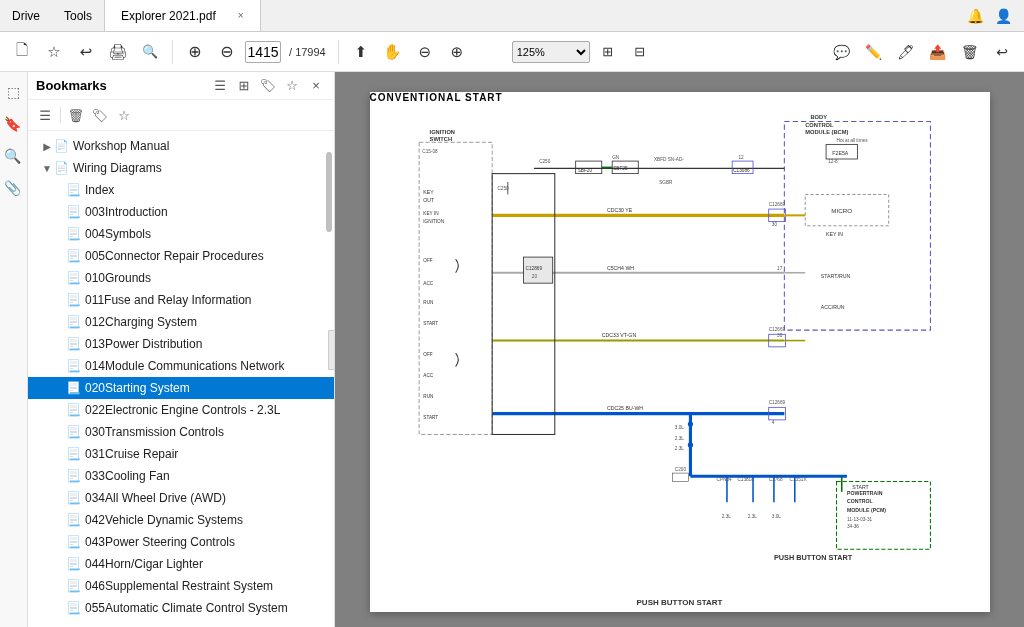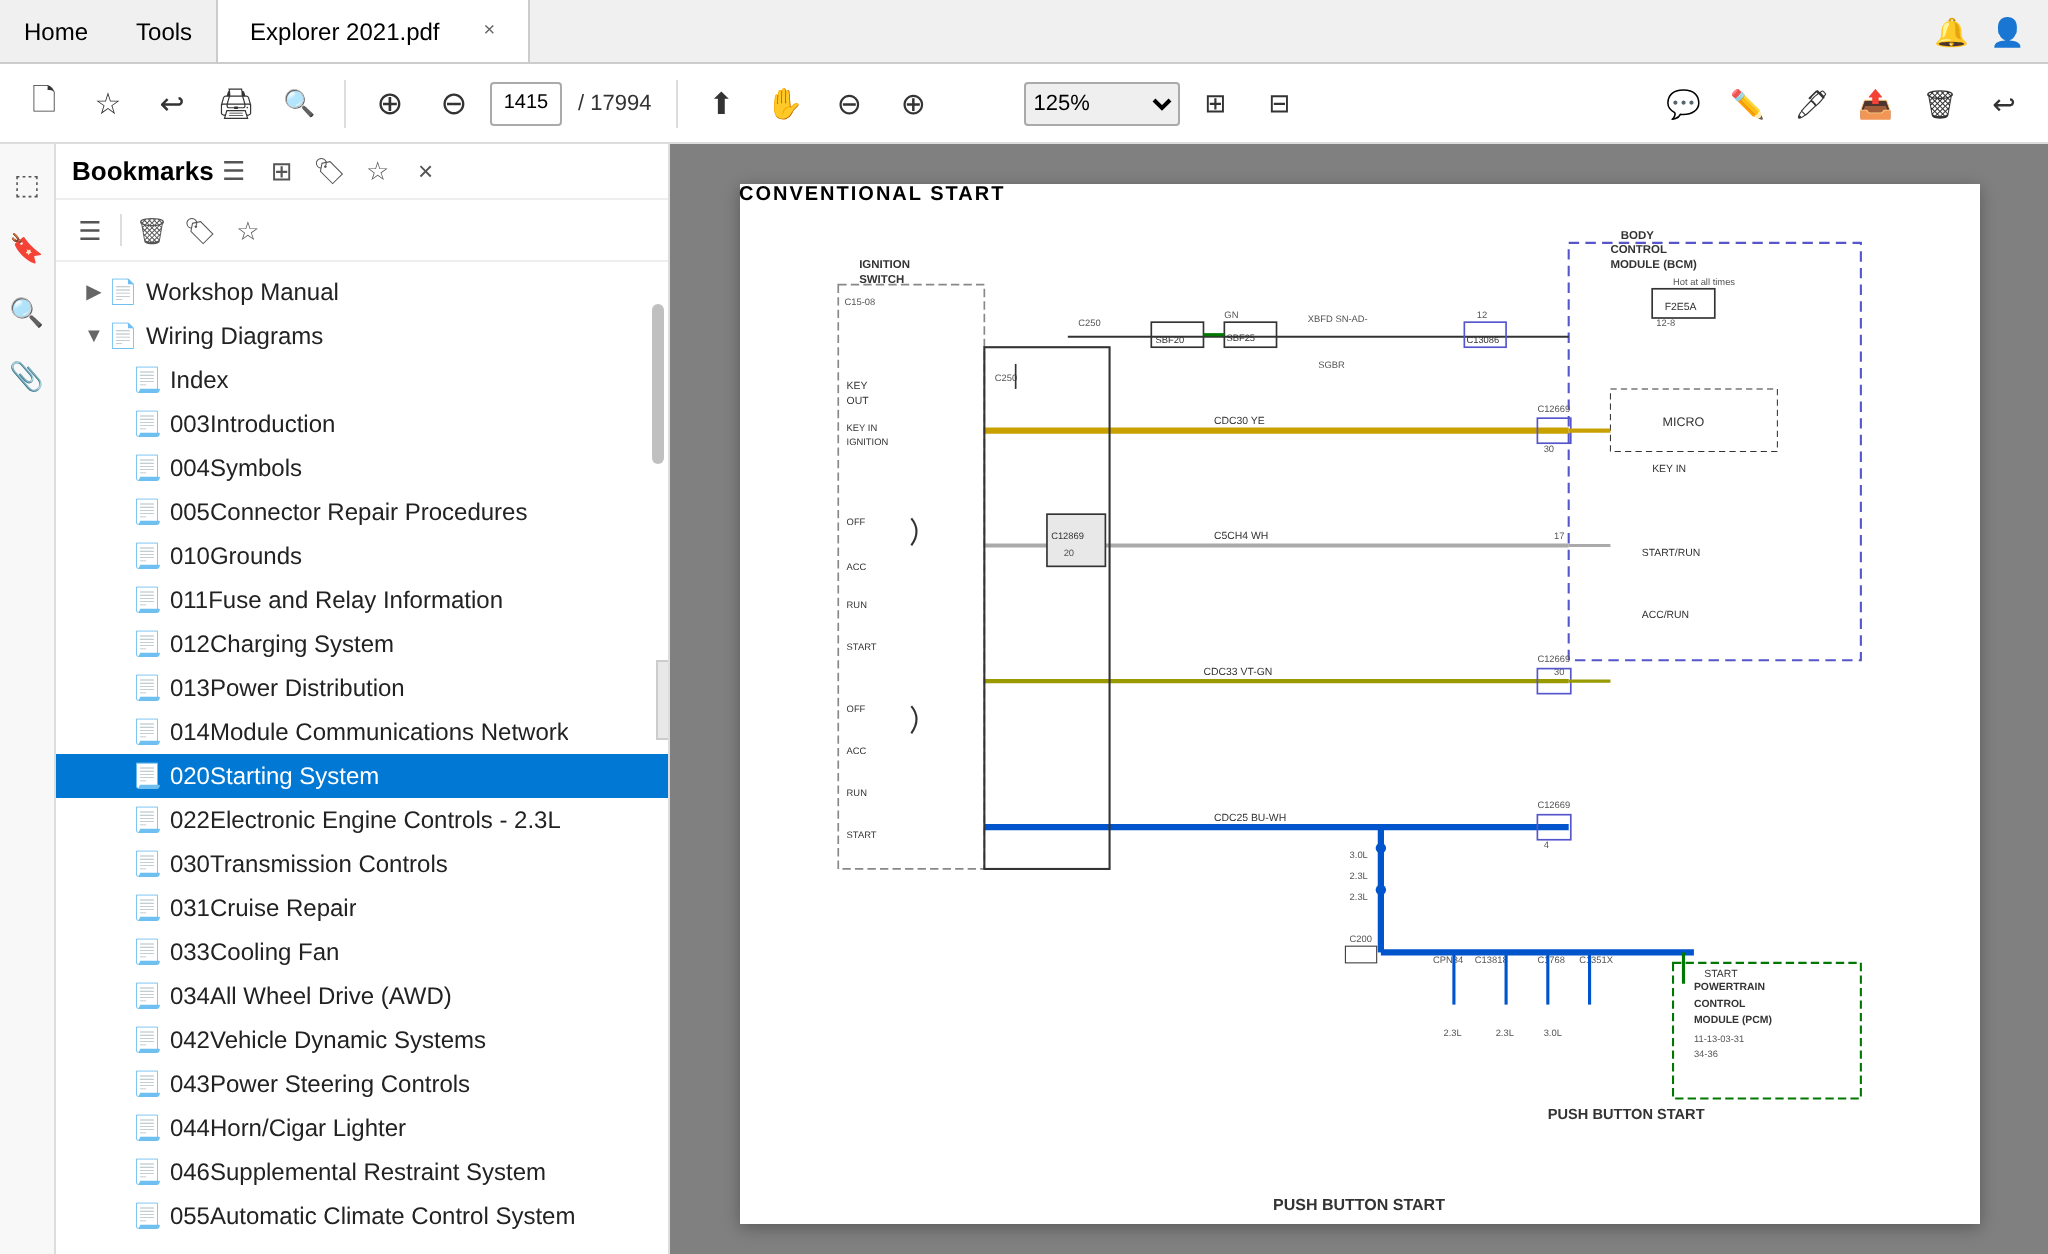--- a/index.html
+++ b/index.html
@@ -47,21 +47,21 @@
       padding: 0 8px;
       gap: 4px;
     }
     .toolbar-btn {
       width: 28px; height: 28px; display: flex; align-items: center; justify-content: center;
       font-size: 15px; cursor: pointer; color: #333; border-radius: 3px;
     }
     .toolbar-sep { width: 1px; height: 24px; background: #ddd; margin: 0 4px; }
     .page-input {
       width: 36px; height: 22px; border: 1px solid #aaa; text-align: center;
-      font-size: 10px; border-radius: 2px;
+      font-size: 14px; border-radius: 2px;
     }
     .page-total { font-size: 11px; color: #333; margin: 0 4px; }
     .zoom-select {
       width: 78px; height: 22px; border: 1px solid #aaa; font-size: 11px; border-radius: 2px; margin-left: 37px;
     }
     .toolbar-right { margin-left: auto; display: flex; align-items: center; gap: 4px; }
 
     
     #main {
       display: flex;
@@ -95,21 +95,21 @@
     .side-icon.active { color: #0078d4; }
 
     
     #bookmarks-panel {
       flex: 1;
       display: flex;
       flex-direction: column;
       overflow: hidden;
     }
     #bookmarks-header {
-      display: flex; align-items: center; 
+      display: flex; align-items: center; justify-content: space-between;
       padding: 6px 8px; border-bottom: 1px solid #eee; flex-shrink: 0;
     }
     #bookmarks-title { font-weight: 600; font-size: 13px; }
     .bm-header-icons { display: flex; gap: 4px; align-items: center; }
     .bm-icon { font-size: 13px; cursor: pointer; color: #555; width: 20px; text-align: center; }
 
     #bookmarks-toolbar {
       display: flex; align-items: center; padding: 4px 6px; gap: 2px;
       border-bottom: 1px solid #eee; flex-shrink: 0;
     }
@@ -176,21 +176,21 @@
 
     
     #wiring-diagram {
       width: 100%; height: 480px;
     }
   </style>
 </head>
 <body>
 
 <div id="title-bar">
-  <div class="tab-home">Home</div>
+  <div class="tab-home">Drive</div>
   <div class="tab-tools">Tools</div>
   <div class="tab-file">
     <span>Explorer 2021.pdf</span>
     <span class="tab-close">×</span>
   </div>
   <div class="title-bar-right">
     <div class="title-btn">🔔</div>
     <div class="title-btn">👤</div>
   </div>
 </div>

